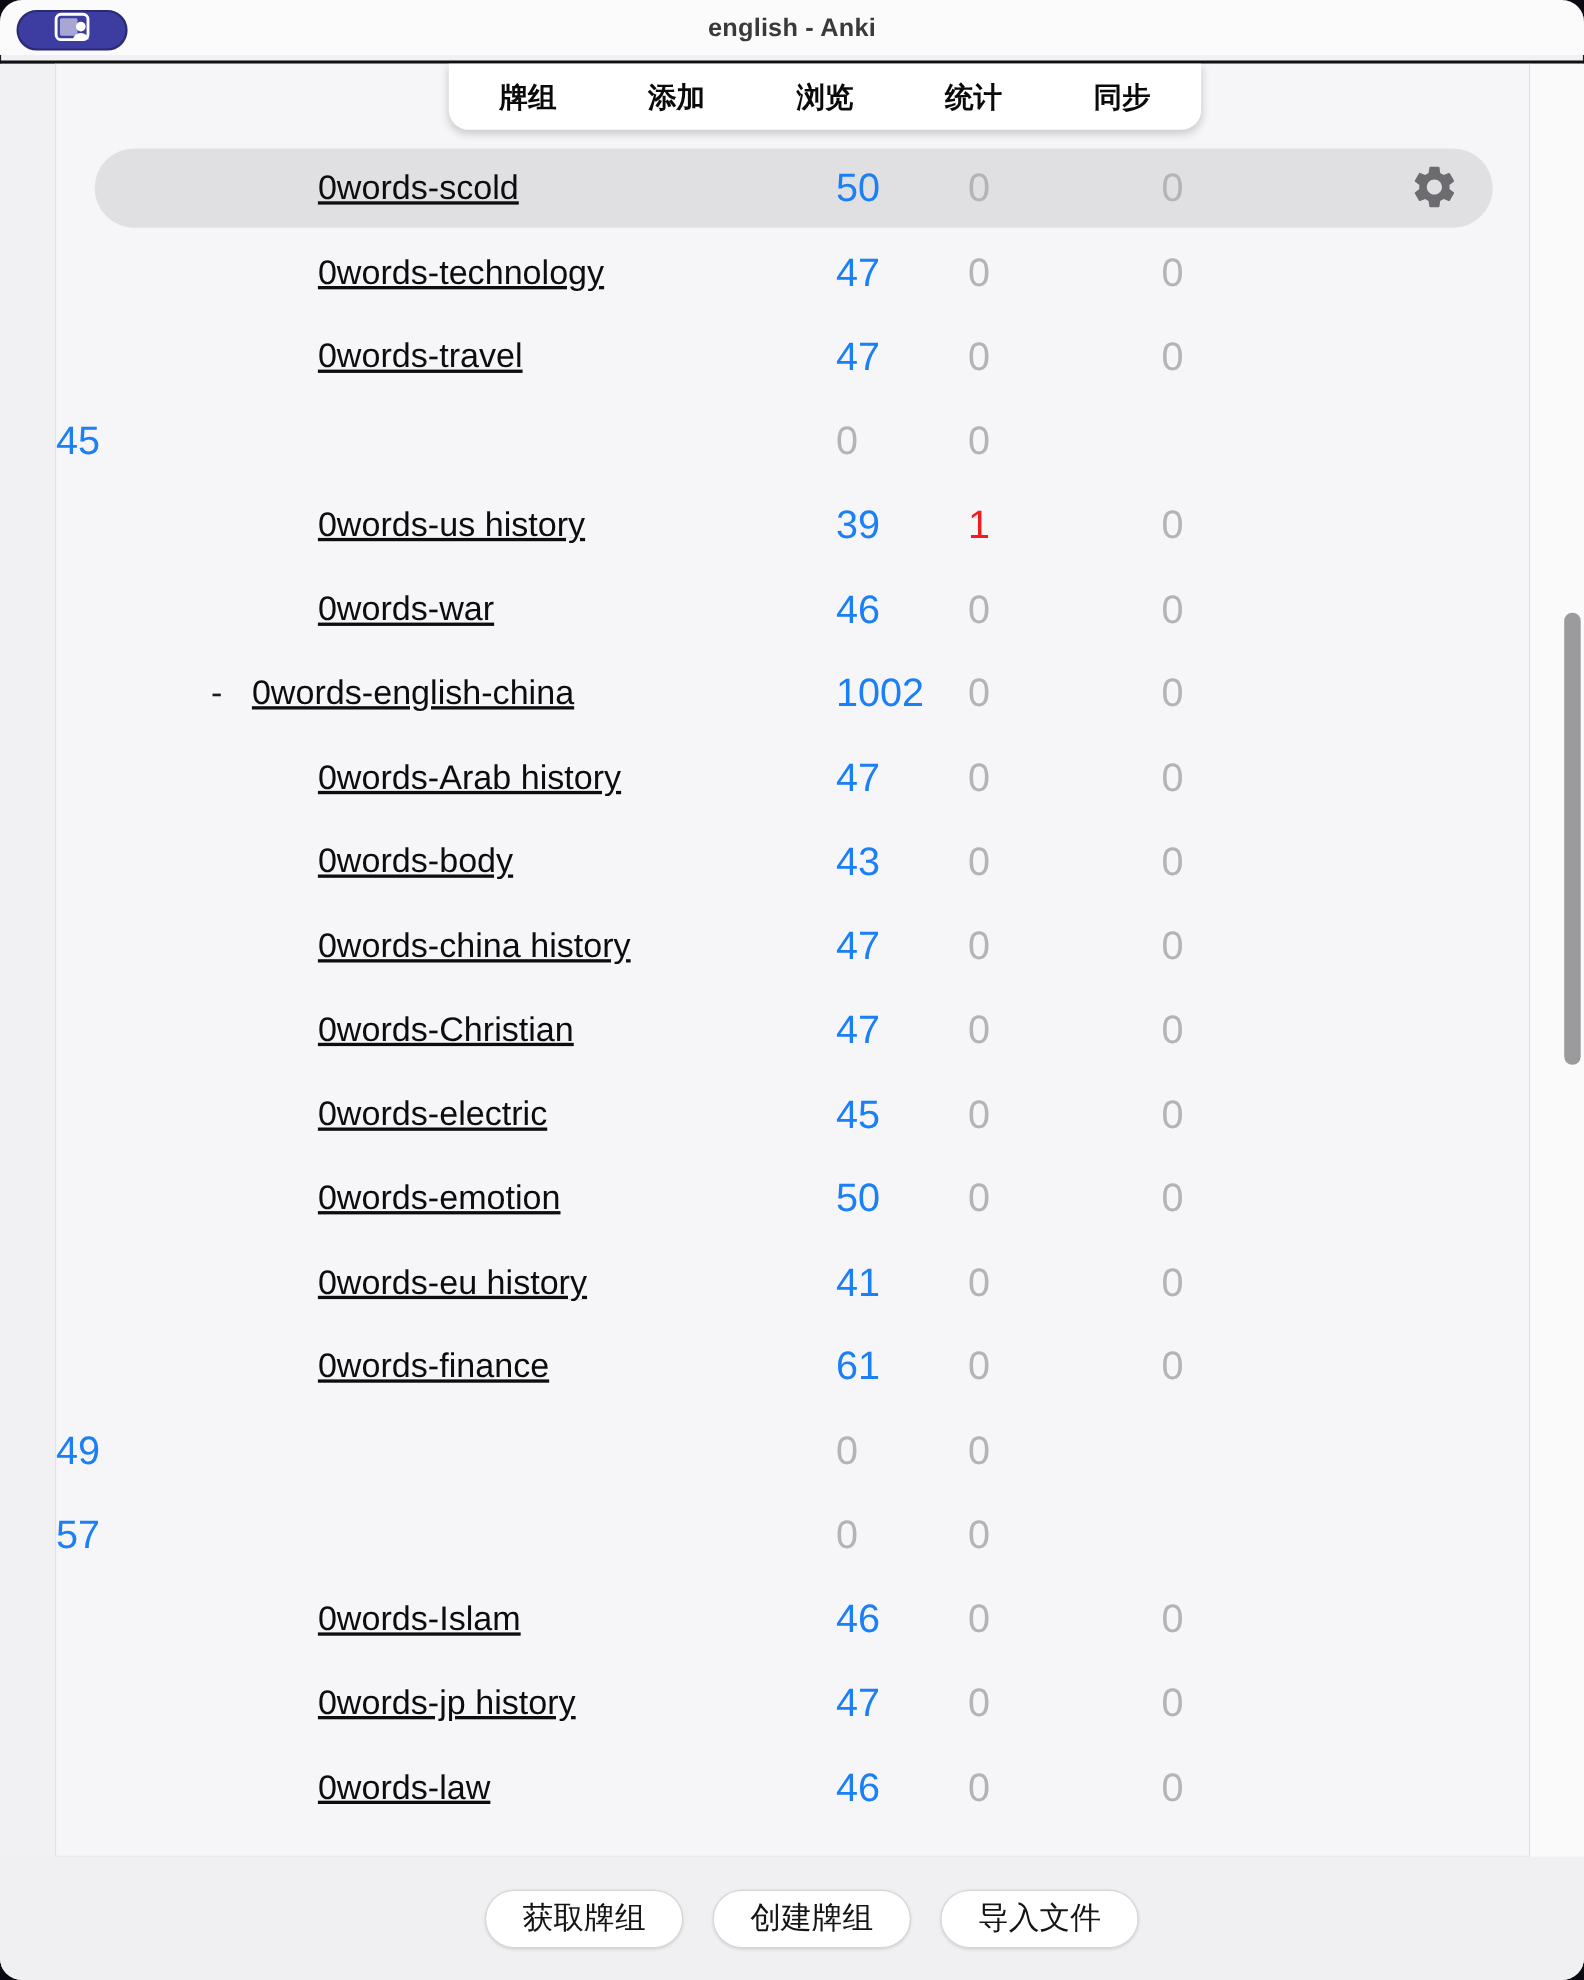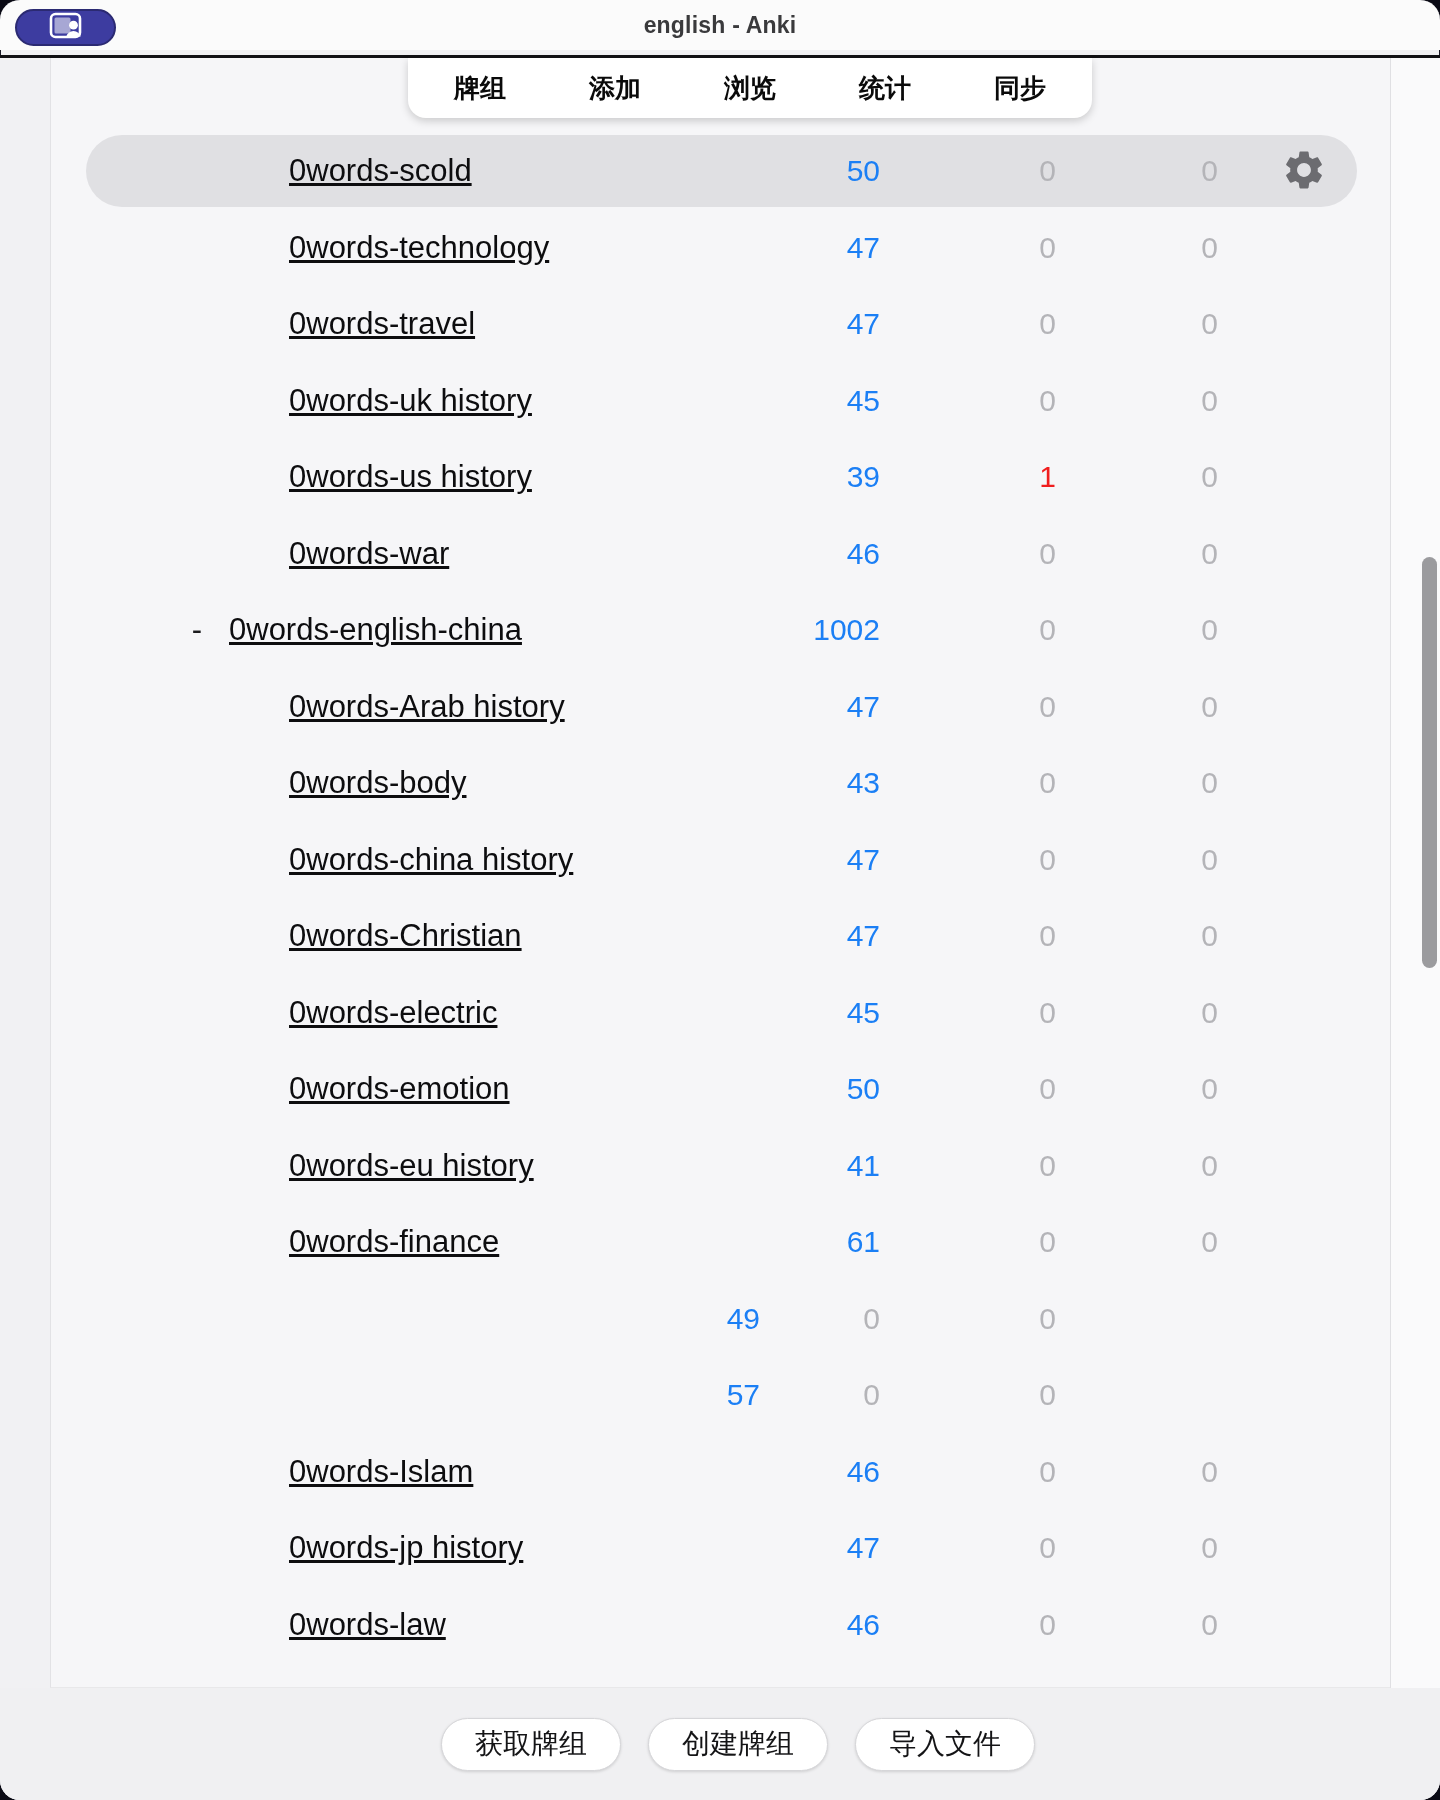--- a/index.html
+++ b/index.html
@@ -82,21 +82,21 @@
   }
   .indent{flex:0 0 auto;}
   .level-1 .indent{width:238px;}
   .level-0 .indent{width:138px;}
   .collapse-toggle{
     flex:0 0 16px;width:16px;margin-right:24px;text-align:center;
     font-size:31px;color:#1b1b1d;cursor:pointer;
   }
   .deck-name{cursor:pointer;text-decoration:underline;}
   .count{
-    position:relative;text-align:right;font-size:30px;
+    position:relative;font-size:36px;
     font-variant-numeric:tabular-nums;
   }
   .num-new{color:#1b7ff5;}
   .num-zero{color:#b4b4b8;}
   .num-red{color:#f01d1e;}
   .gear-cell{
     position:relative;display:flex;align-items:center;justify-content:center;height:100%;
   }
   .gear-btn{
     width:48px;height:48px;border:none;background:transparent;padding:0;
@@ -207,25 +207,20 @@
       <span class="deck-name">0words-travel</span>
     </div>
     <div class="count num-new">47</div>
     <div class="count num-zero">0</div>
     <div class="count num-zero">0</div>
     <div class="gear-cell">
       
     </div>
   </div>
           <div class="deck-row level-1">
-    <div class="name-cell">
-      <span class="indent"></span>
-
-      <span class="deck-name">0words-uk history</span>
-    </div>
     <div class="count num-new">45</div>
     <div class="count num-zero">0</div>
     <div class="count num-zero">0</div>
     <div class="gear-cell">
       
     </div>
   </div>
           <div class="deck-row level-1">
     <div class="name-cell">
       <span class="indent"></span>

